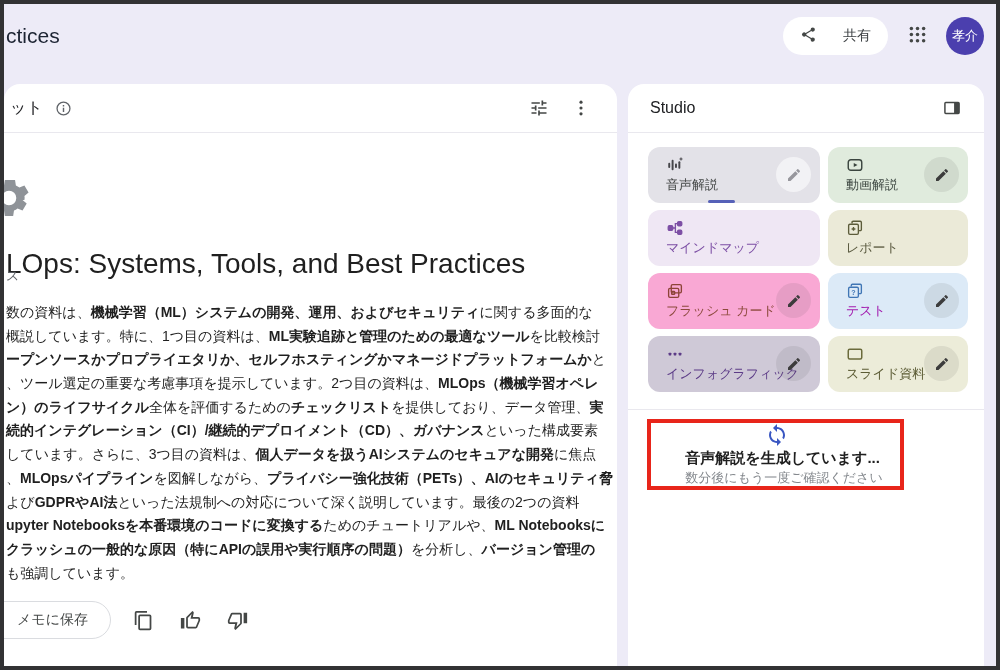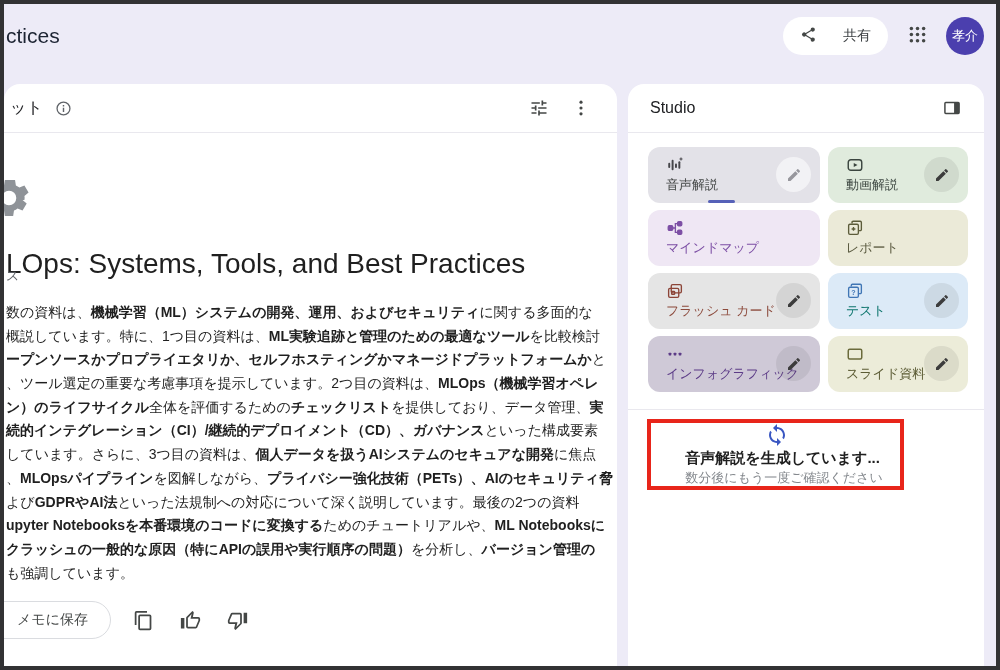--- a/index.html
+++ b/index.html
@@ -233,21 +233,21 @@
         <div class="tile" style="background: rgb(235, 234, 216);">
           <span class="t-icon"><svg viewBox="0 0 24 24">
               <g fill="none" stroke="#5c5c3a" stroke-width="1.8">
                 <path d="M8 6V4.5A1.5 1.5 0 0 1 9.5 3H19a1.5 1.5 0 0 1 1.5 1.5V14a1.5 1.5 0 0 1-1.5 1.5h-1.6"></path>
                 <rect x="3.5" y="7" width="13" height="13.5" rx="1.8"></rect>
                 <path d="M10 10.8v5M7.5 13.3h5"></path>
               </g>
             </svg></span>
           <span class="t-label" style="color: rgb(92, 92, 66);">レポート</span>
         </div>
-        <div class="tile" style="background: #e5e5e5;">
+        <div class="tile" style="background: #f9a8d4;">
           <span class="t-icon"><svg viewBox="0 0 24 24">
               <g fill="none" stroke="#8c4437" stroke-width="1.8">
                 <rect x="7" y="3.5" width="13.5" height="11" rx="1.8"></rect>
                 <rect x="3.5" y="8.5" width="13.5" height="12" rx="1.8"></rect>
                 <rect x="7.5" y="12.5" width="4" height="4" rx="0.8"></rect>
               </g>
             </svg></span>
           <span class="t-label" style="color: rgb(140, 74, 60);">フラッシュ カード</span>
           <button class="pencil dark">
             <svg viewBox="0 0 24 24">
@@ -256,21 +256,21 @@
           </button>
         </div>
         <div class="tile" style="background: rgb(220, 234, 247);">
           <span class="t-icon"><svg viewBox="0 0 24 24">
               <g fill="none" stroke="#4076b5" stroke-width="1.8">
                 <path d="M7 6V4.5A1.5 1.5 0 0 1 8.5 3H19a1.5 1.5 0 0 1 1.5 1.5V14a1.5 1.5 0 0 1-1.5 1.5h-1.6"></path>
                 <rect x="3.5" y="7" width="13" height="13.5" rx="1.8"></rect>
               </g>
               <text x="10" y="17.3" font-size="9.5" font-weight="bold" text-anchor="middle" fill="#4076b5" font-family="Liberation Sans,sans-serif">?</text>
             </svg></span>
-          <span class="t-label" style="color: #0f766e;">テスト</span>
+          <span class="t-label" style="color: #a21caf;">テスト</span>
           <button class="pencil dark">
             <svg viewBox="0 0 24 24">
               <path d="M3 17.25V21h3.75L17.8 9.94l-3.75-3.75L3 17.25zM20.71 7.04a1 1 0 0 0 0-1.41l-2.34-2.34a1 1 0 0 0-1.41 0l-1.83 1.83 3.75 3.75 1.83-1.83z"></path>
             </svg>
           </button>
         </div>
         <div class="tile" style="background: rgb(207, 201, 215);">
           <span class="t-icon"><svg viewBox="0 0 24 24">
               <g fill="#5c3b87">
                 <rect x="3.5" y="10.3" width="3.6" height="3.6" rx="0.8"></rect>

